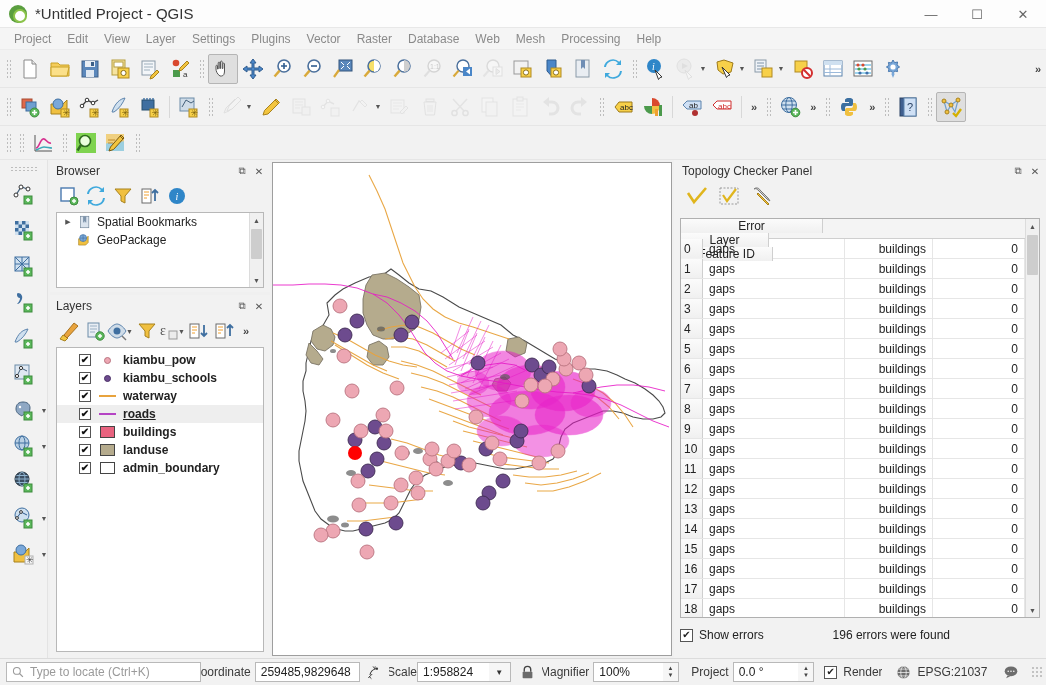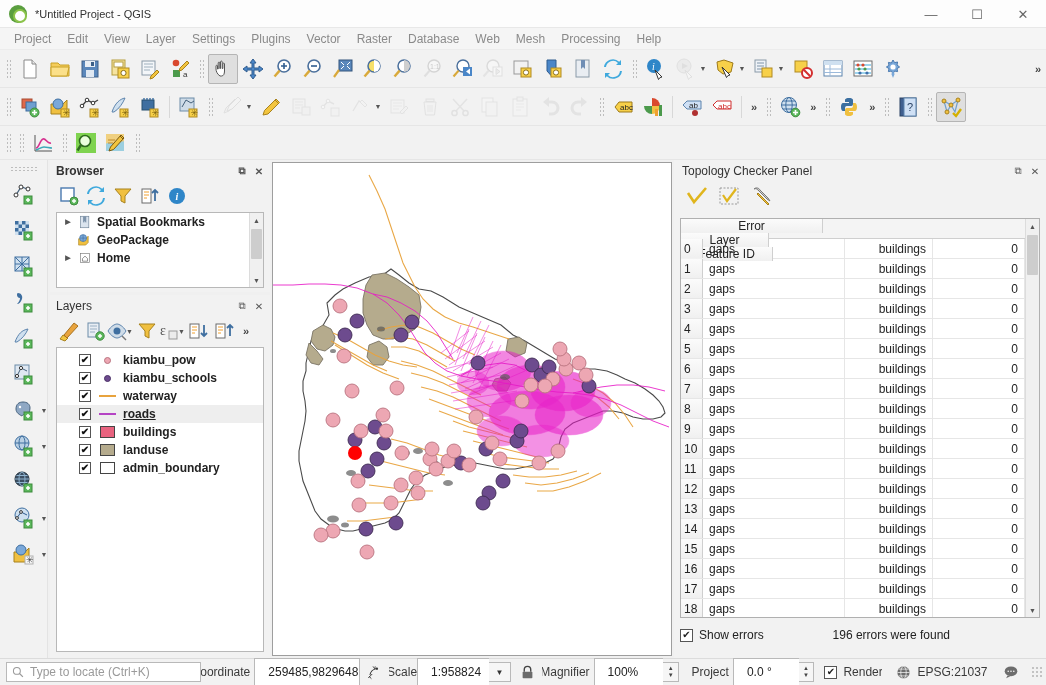--- a/index.html
+++ b/index.html
@@ -18,21 +18,21 @@
   .titlebar {
     height: 28px; background: #fdfdfd; display: flex; align-items: center;
     border-bottom: 1px solid #e8e8e8; position: relative;
   }
   .titlebar .logo { width: 18px; height: 18px; margin-left: 9px; margin-right: 8px;
     border-radius: 50%; background: #5a9e3f; position: relative; }
   .titlebar .logo::after {
     content: ""; position: absolute; left: 4px; top: 4px; width: 10px; height: 10px;
     border-radius: 50%; background: #fff; border: 2px solid #8bc34a;
   }
-  .titlebar .ttl { font-size: 11px; color: #333; text-align: right; }
+  .titlebar .ttl { font-size: 15px; color: #333; text-align: right; }
   .wbtns { position: absolute; right: 0; top: 0; height: 28px; display: flex; }
   .wbtn { width: 46px; height: 28px; display: flex; align-items: center; justify-content: center;
     color: #666; font-size: 13px; }
 
   
   .menubar { height: 22px; background: #f5f5f5; display: flex; align-items: center;
     padding-left: 6px; border-bottom: 1px solid #ececec; }
   .menuitem { padding: 2px 8px; font-size: 12px; color: #8a8a8a; }
 
   
@@ -129,22 +129,22 @@
     display:flex; align-items:center; font-size:12px; }
   .fchk { width: 13px; height: 13px; border: 1px solid #555; background: #fff; margin-right: 6px;
     display:flex; align-items:center; justify-content:center; font-size:10px; line-height:1; }
 
   
   .statusbar { position:absolute; left:0; top: 658px; width: 1046px; height: 27px;
     background:#f2f2f2; border-top: 1px solid #dcdcdc; display:flex; align-items:center; }
   .locate { margin-left: 6px; width: 196px; height: 20px; background:#fff; border:1px solid #b9b9b9;
     display:flex; align-items:center; padding-left: 5px; font-size: 12px; color:#9a9a9a; }
   .slabel { font-size: 12px; color:#3a3a3a; white-space: nowrap; overflow: hidden; }
-  .sfield { height: 28px; background:#fff; border: 1px solid #b9b9b9; display:flex;
-    align-items:center; padding: 0 13px; font-size: 12px; }
+  .sfield { height: 20px; background:#fff; border: 1px solid #b9b9b9; display:flex;
+    align-items:center; padding: 0 5px; font-size: 12px; }
   .spin { width: 16px; height: 20px; border: 1px solid #b9b9b9; border-left: none; background:#f6f6f6;
     display:flex; flex-direction:column; align-items:center; justify-content:center; font-size:6px;
     color:#444; line-height:1.1; }
   .dropbtn { width: 22px; height: 20px; border: 1px solid #b9b9b9; border-left:none; background:#f6f6f6;
     display:flex; align-items:center; justify-content:center; font-size: 8px; color:#333; }
   .gripdots { width: 12px; height: 12px; background-image: radial-gradient(#c3c3c3 1px, transparent 1px);
     background-size: 4px 4px; margin-left: 4px; }
 </style>
 </head>
 <body>
@@ -882,21 +882,21 @@
               <path d="M1 9h11l4-4v10l-4 4H1z" fill="#f0c040" stroke="#a8821d"></path>
               <circle cx="8" cy="7" r="5" fill="#7aa8d9" stroke="#3f6fa0"></circle>
               <rect x="12" y="13" width="8" height="8" fill="#f7f7f7" stroke="#b0b0b0"></rect>
               <text x="13" y="20" font-size="9" fill="#444">✳</text>
             </svg>
           </span>
           <span class="vc">▼</span>
         </div>
     </div>
 
-    <div class="panel" style="left:50px; top:0px; width:220px; height:132px;font-weight:bold;">
+    <div class="panel" style="left:50px; top:0px; width:220px; height:132px;">
       <div class="panel-title">
         <span class="ptxt">Browser</span>
         <span class="pbtn">⧉</span>
         <span class="pbtn">✕</span>
       </div>
       <div class="ptools">
         <span class="ptool">
             <span class="ic">
               <svg viewBox="0 0 22 22">
                 <rect x="3" y="3" width="13" height="13" fill="#fff" stroke="#4a7ab0" stroke-width="1.4"></rect>
@@ -953,30 +953,20 @@
         <div class="trow">
           <span class="texp"></span>
           <span class="ticon">
               <svg width="14" height="14" viewBox="0 0 22 22">
                 <path d="M1 9h11l4-4v10l-4 4H1z" fill="#f0c040" stroke="#a8821d"></path>
                 <circle cx="8" cy="8" r="5.5" fill="#7aa8d9" stroke="#3f6fa0"></circle>
                 <path d="M3 8h10M8 3v10" stroke="#2f5c8f" stroke-width=".7"></path>
               </svg>
             </span>
           <span class="tlabel">GeoPackage</span>
-        </div>
-        <div class="trow">
-          <span class="texp">▶</span>
-          <span class="ticon">
-              <svg width="14" height="14" viewBox="0 0 22 22">
-                <rect x="4" y="4" width="14" height="14" fill="#fff" stroke="#777"></rect>
-                <path d="M7 12l4-4 4 4v4H7z" fill="#fff" stroke="#555"></path>
-              </svg>
-            </span>
-          <span class="tlabel">Home</span>
         </div>
         <div class="vsb">
           <div class="sbtn">▲</div>
           <div class="sthumb" style="top:16px; height:30px;"></div>
           <div class="sbtn bot">▼</div>
         </div>
       </div>
     </div>
 
     <div class="panel" style="left:50px; top:135px; width:220px; height:363px;">

